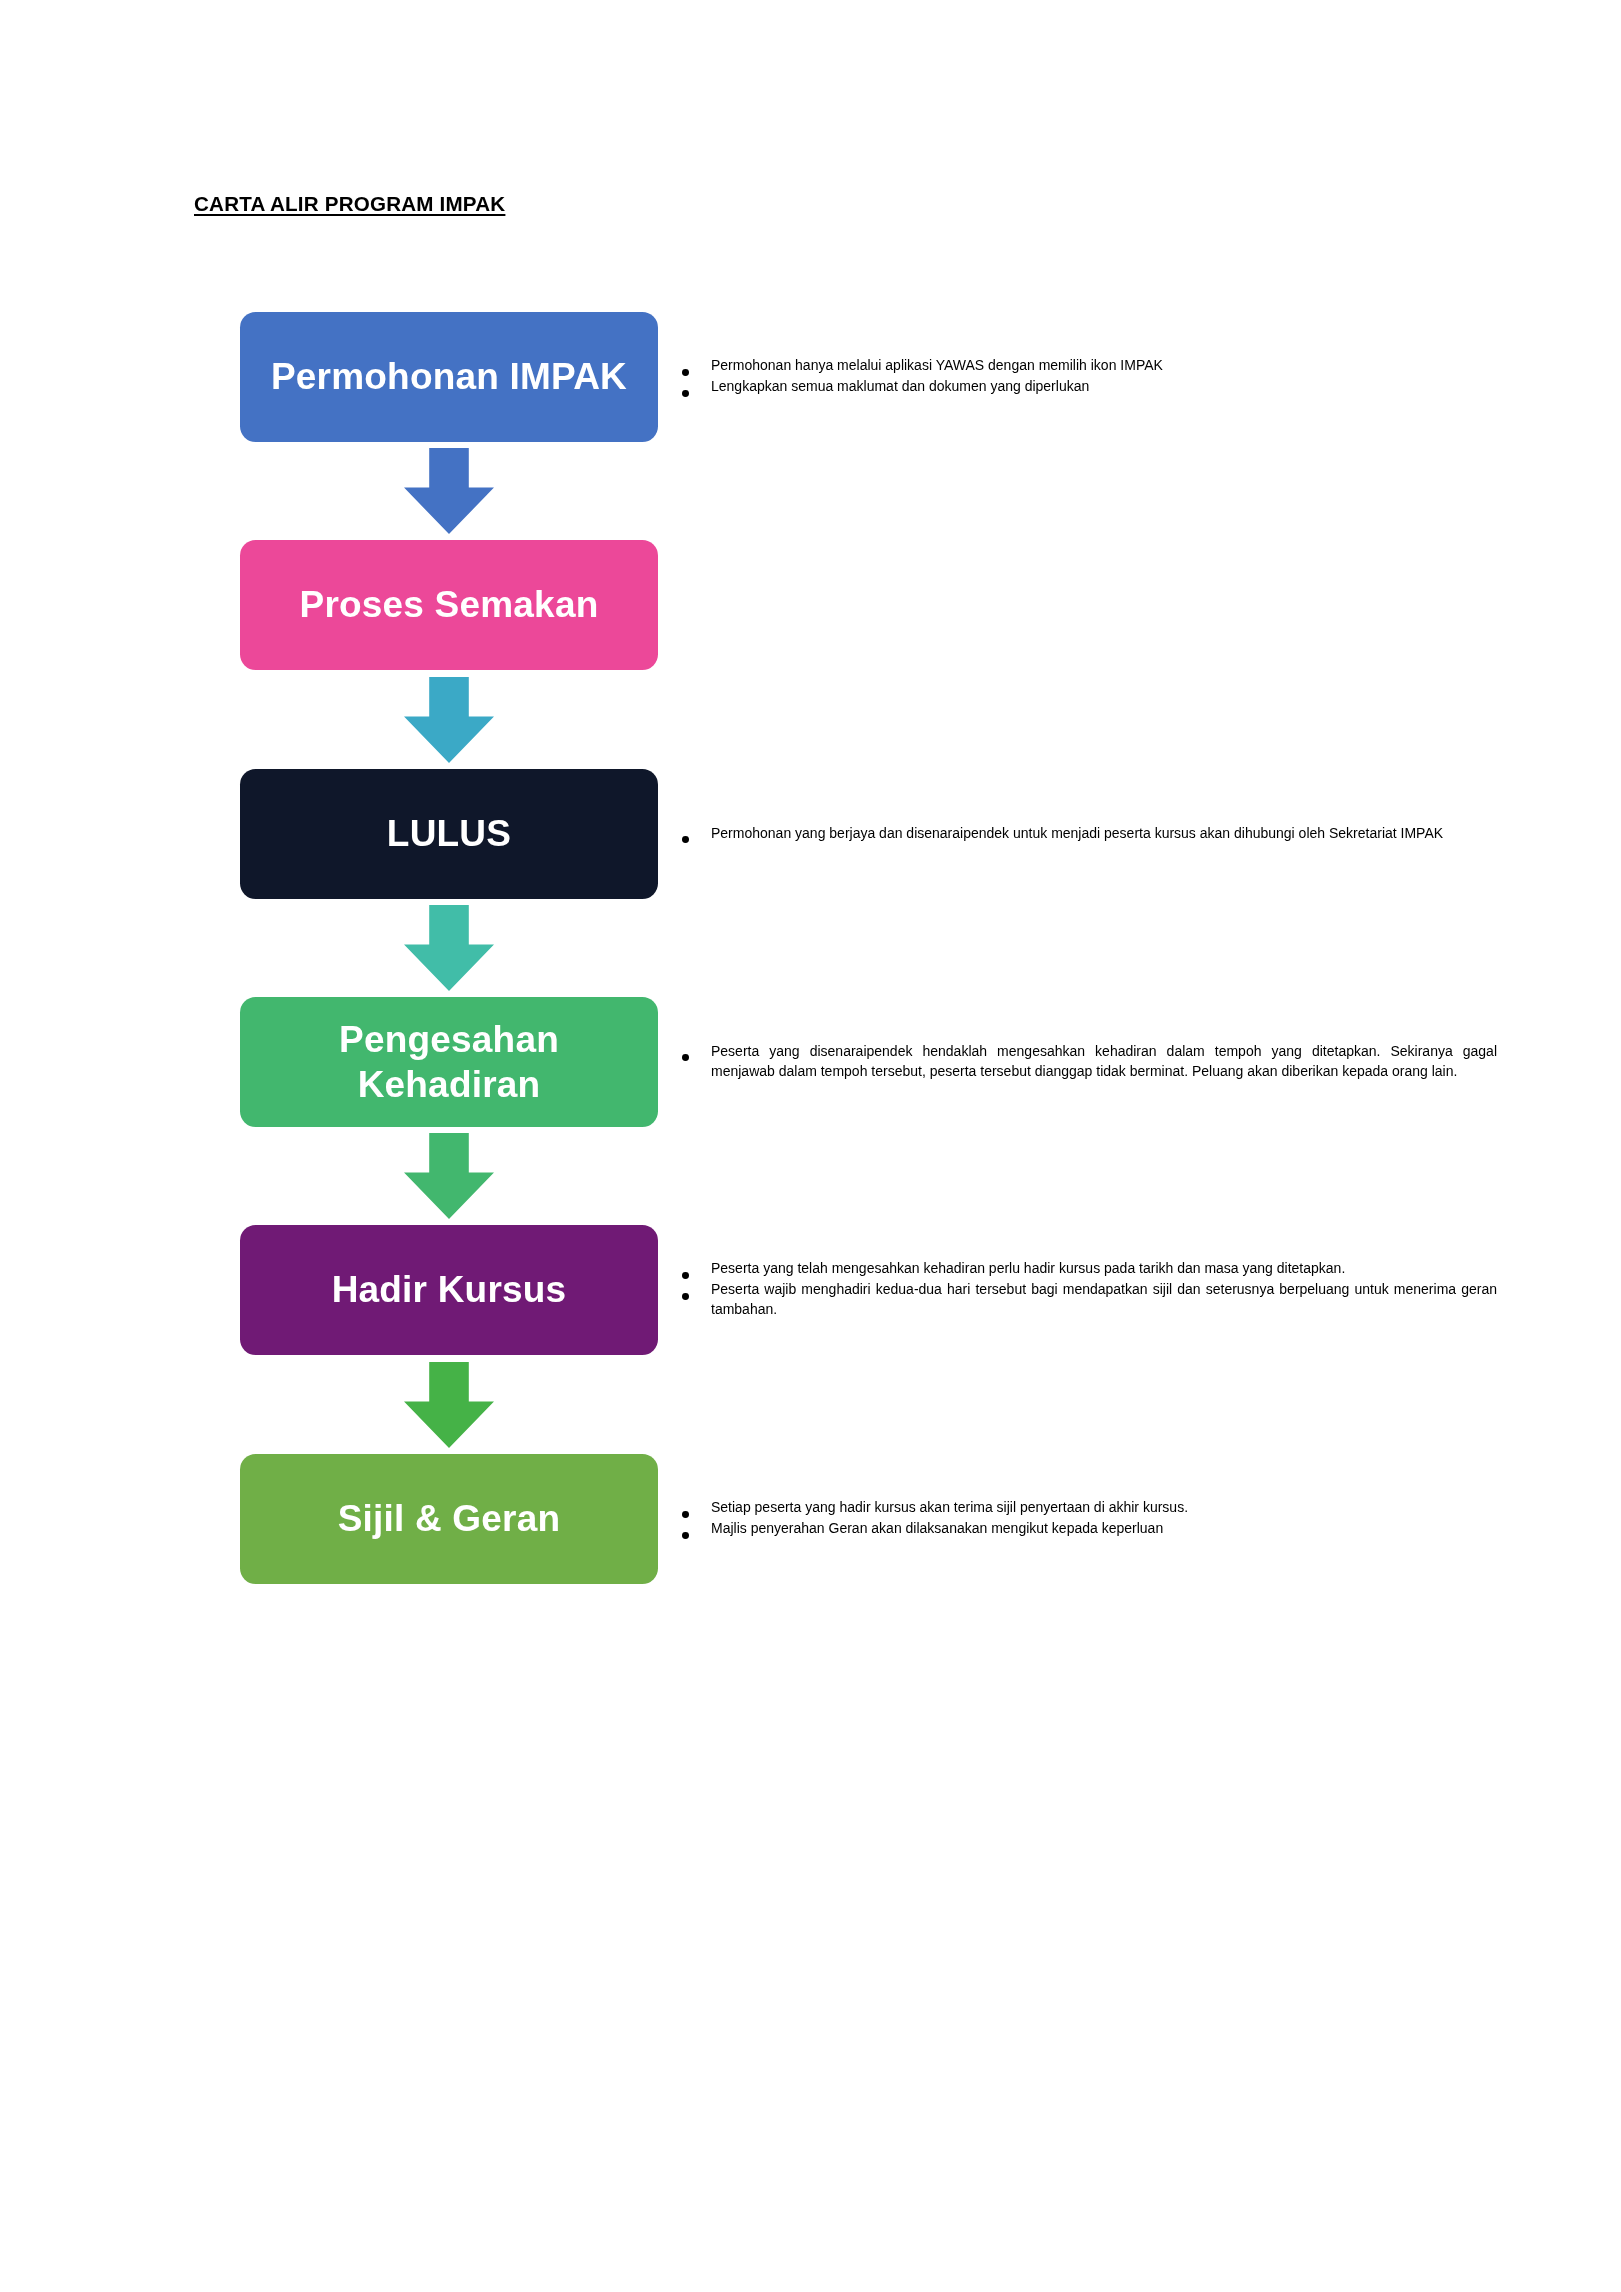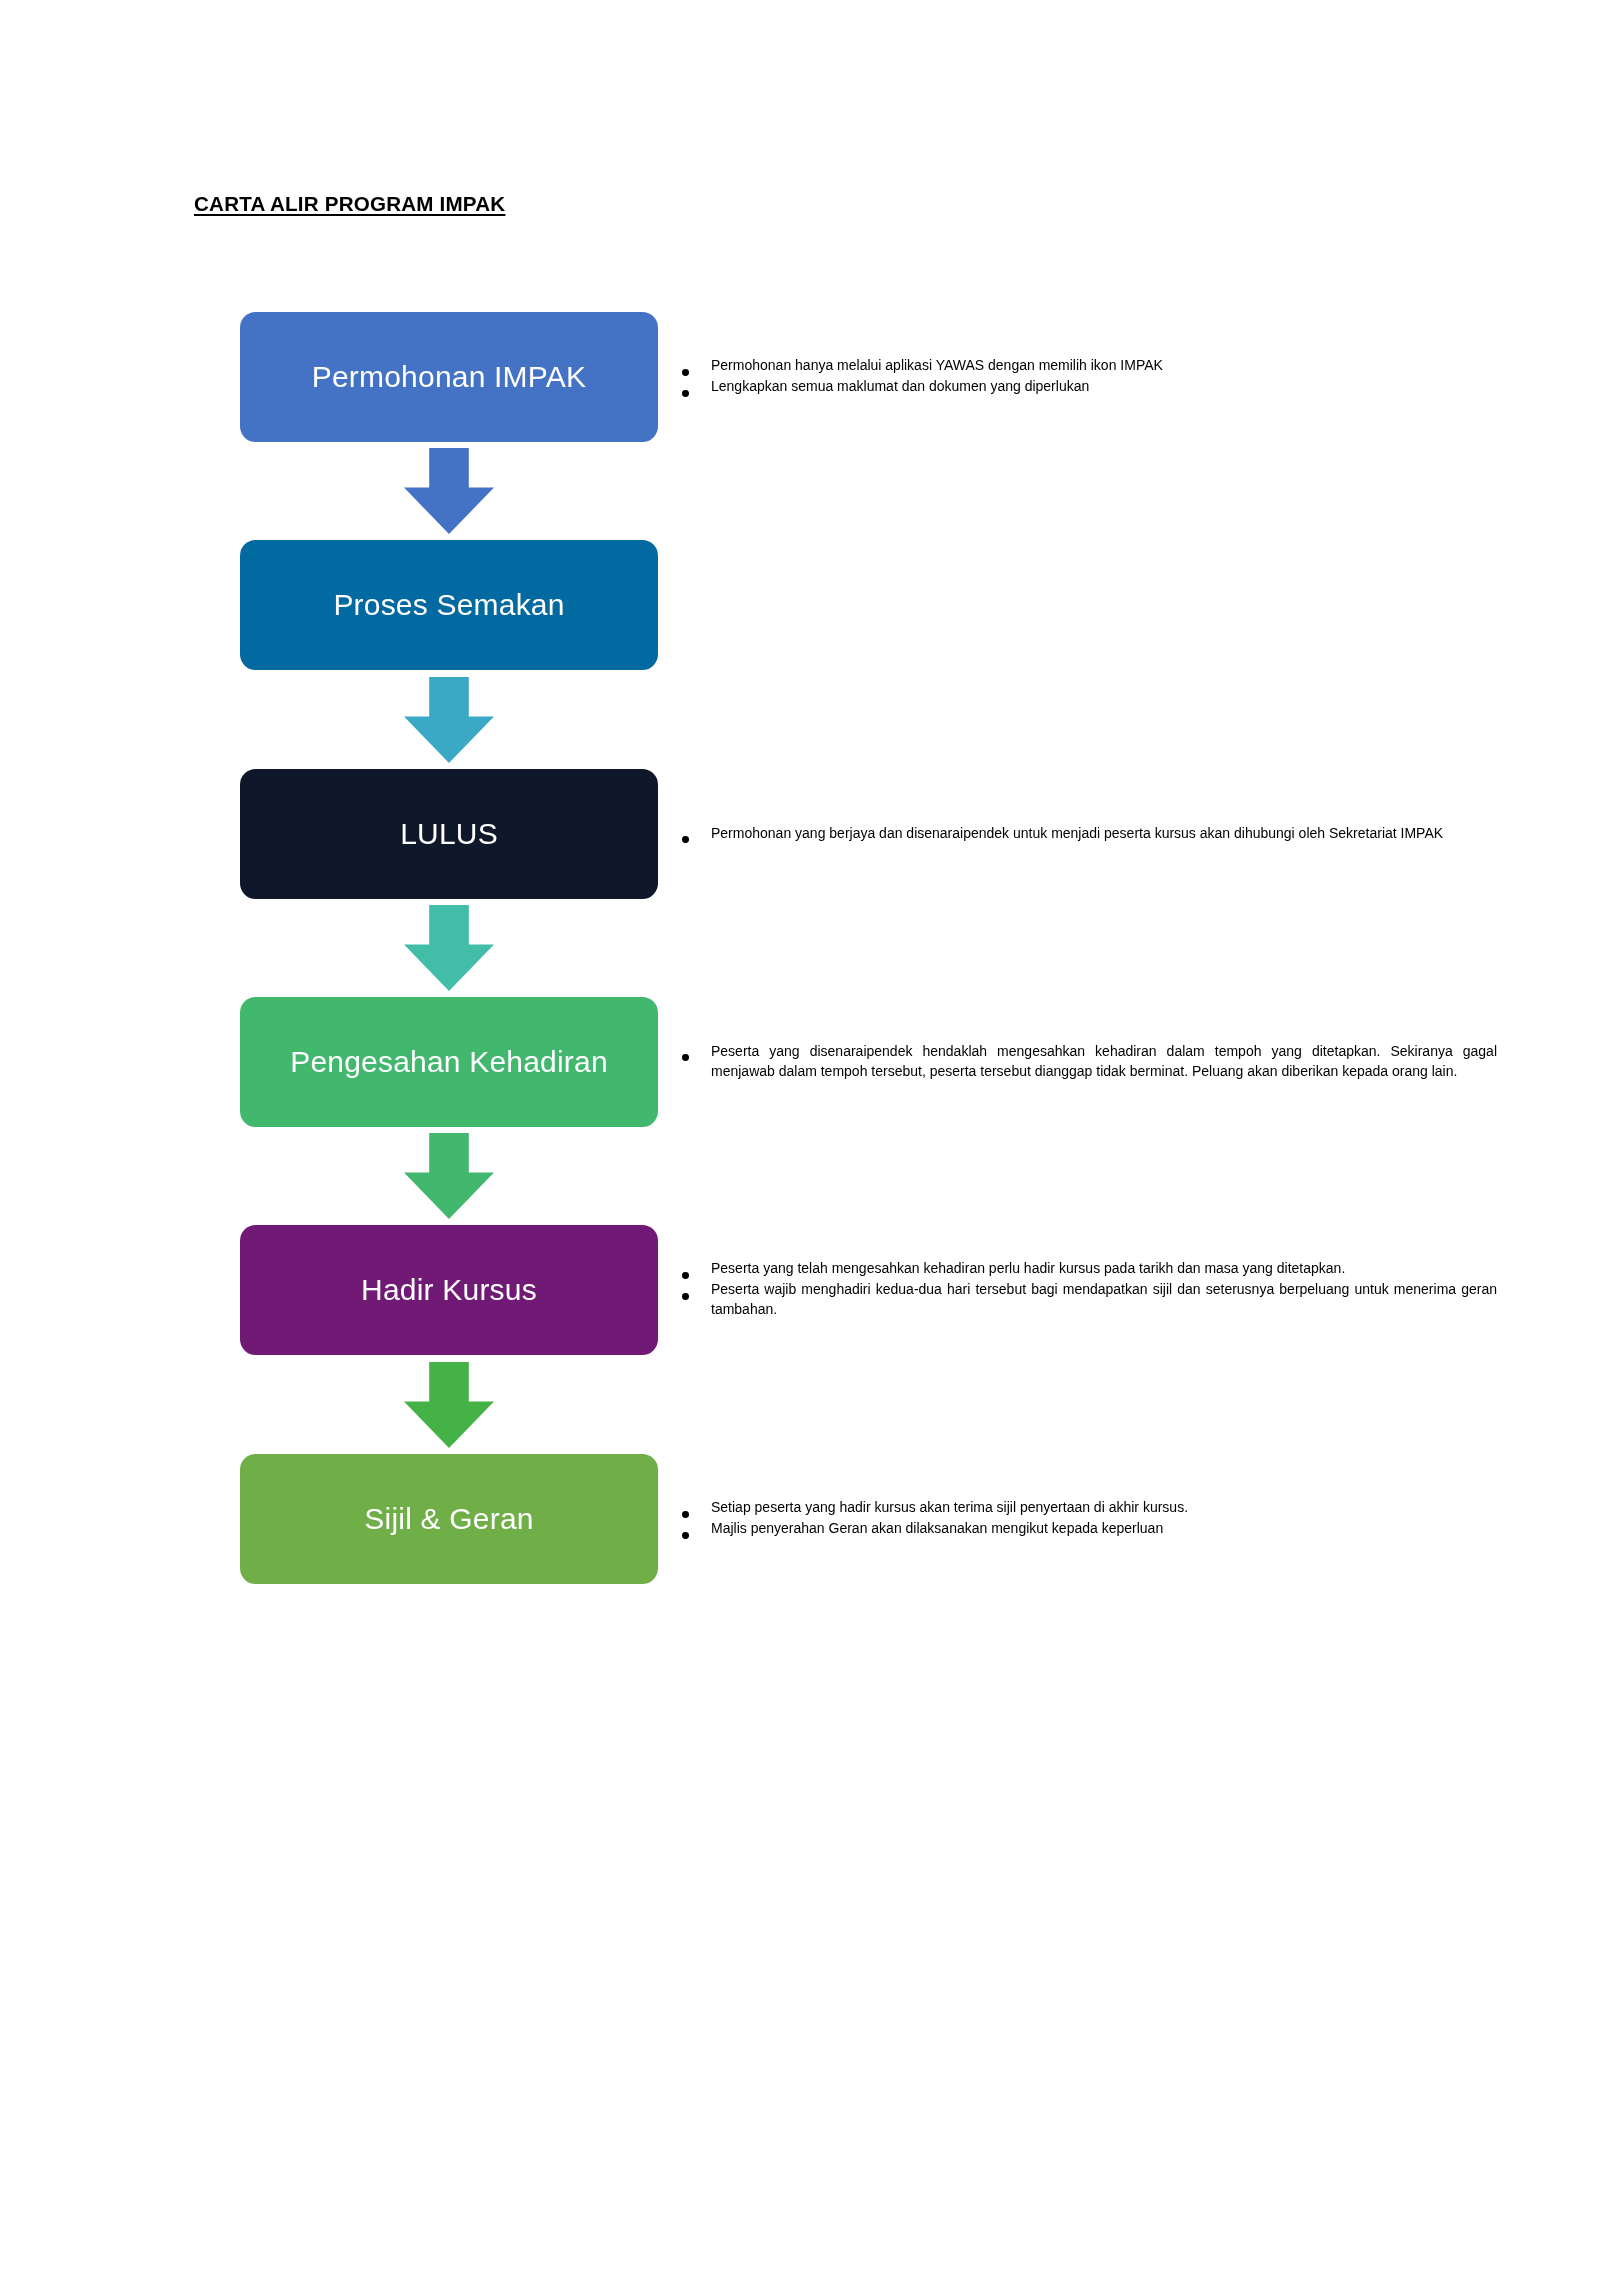--- a/index.html
+++ b/index.html
@@ -62,23 +62,23 @@
     display: flex;
     align-items: center;
     justify-content: center;
     text-align: center;
     box-sizing: border-box;
     padding: 5.9px 13.7px;
   }
 
   .flow-box-label {
     color: #ffffff;
-    font-size: 30px;
+    font-size: 37px;
     line-height: 1.22;
-    font-weight: normal;
+    font-weight: bold;
     letter-spacing: 0.2px;
   }
 
   .arrow-wrap {
     width: 418px;
     display: flex;
     align-items: center;
     justify-content: center;
   }
 
@@ -147,21 +147,21 @@
       </div>
       <div class="flow-row" style="position: absolute; top: 136px; left: 0px; height: 86px;">
         <div class="box-col" style="top: 0px;">
           <div class="arrow-wrap" style="height: 86px;">
             <div class="arrow" style="background: rgb(68, 114, 196);"></div>
           </div>
         </div>
       </div>
       <div class="flow-row" style="height: 130px; position: absolute; top: 228px; left: 0px;">
         <div class="box-col" style="top: 0px;">
-          <div class="flow-box" style="height: 130px; background: #0369a1;">
+          <div class="flow-box" style="height: 130px; background: #ec4899;">
             <div class="flow-box-label">Proses Semakan</div>
           </div>
         </div>
       </div>
       <div class="flow-row" style="position: absolute; top: 365px; left: 0px; height: 86px;">
         <div class="box-col" style="top: 0px;">
           <div class="arrow-wrap" style="height: 86px;">
             <div class="arrow" style="background: rgb(59, 169, 198);"></div>
           </div>
         </div>

